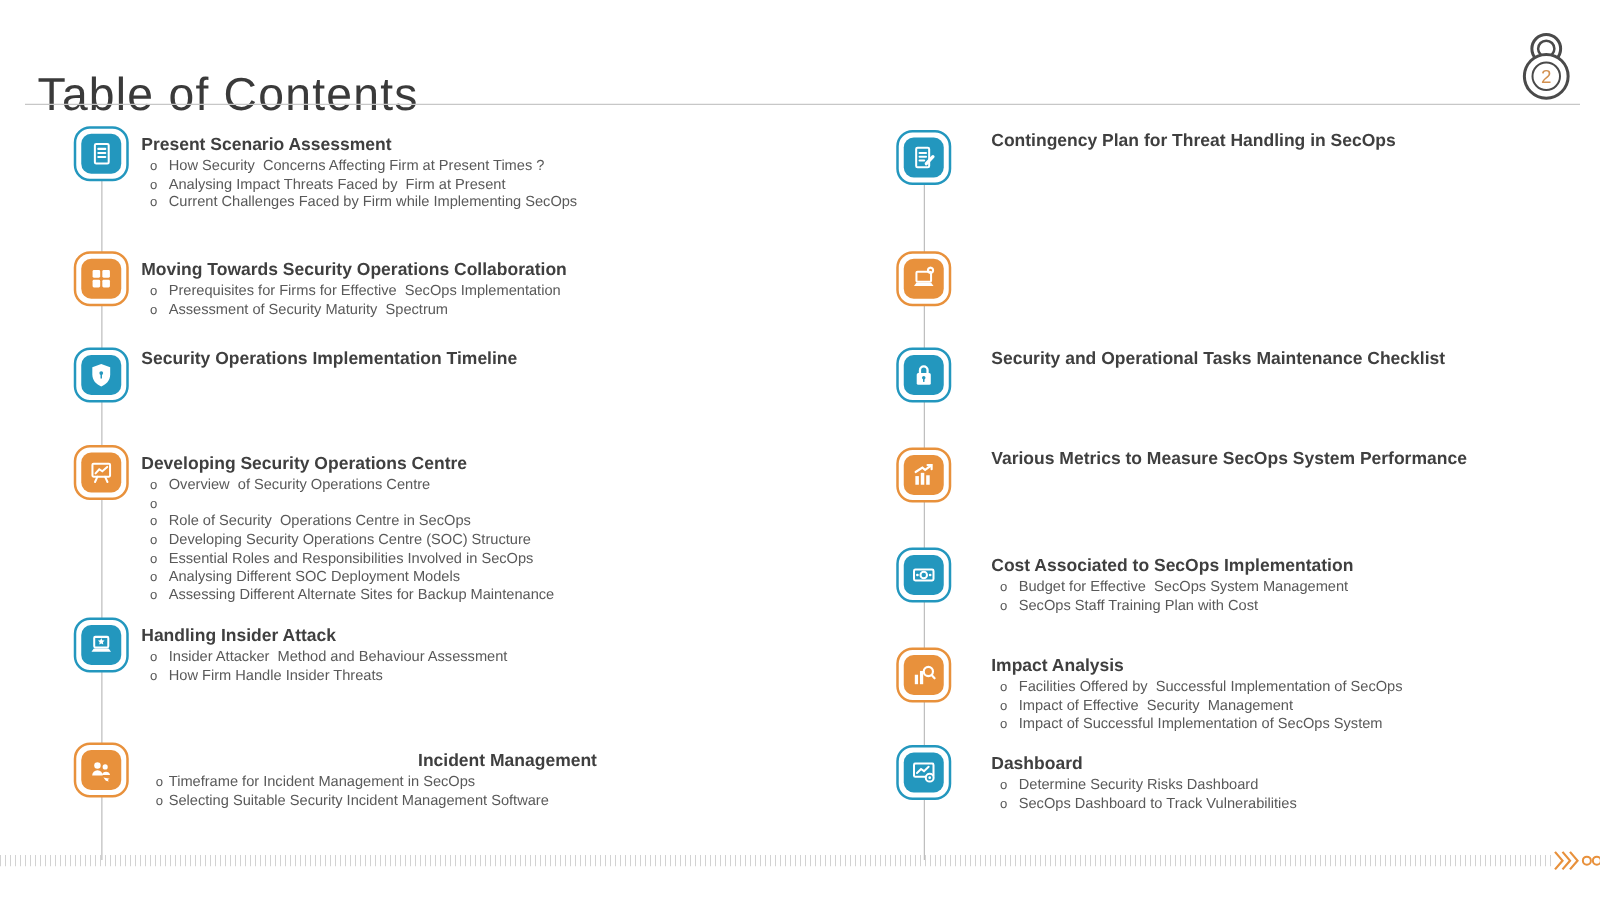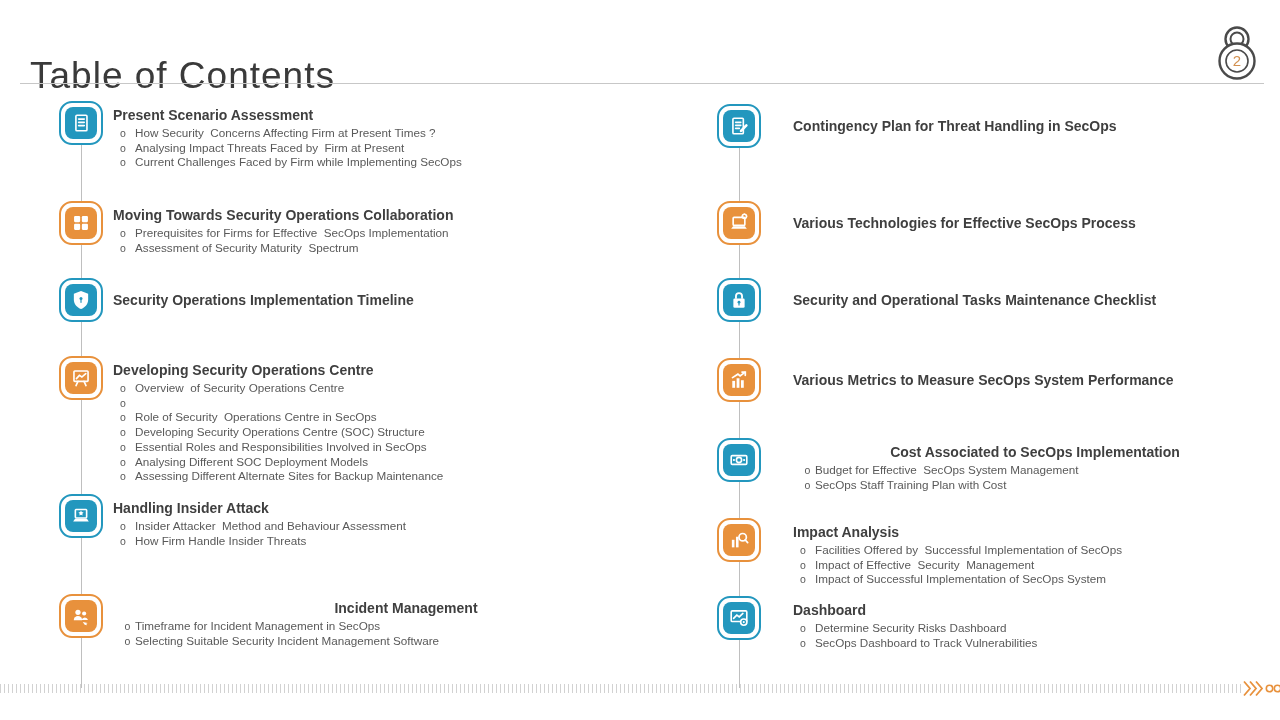--- a/index.html
+++ b/index.html
@@ -22,21 +22,21 @@
 
   .toc-item{position:absolute;left:0;z-index:1;width:100%;}
   .badge{position:absolute;left:0;top:0;width:44px;height:44px;border-radius:13px;
          background:#fff;border:2.6px solid var(--c);box-sizing:border-box;
          display:flex;align-items:center;justify-content:center;}
   .badge .inner{width:32px;height:32px;border-radius:8px;background:var(--c);
          display:flex;align-items:center;justify-content:center;}
   .badge svg{display:block;}
 
   .txt{margin-left:var(--tx);padding-top:6px;}
-  .toc-item.solo .txt{padding-top:0;height:44px;display:flex;align-items:center;}
+  .toc-item.solo .txt{padding-top:0;height:44px;display:flex;}
   .toc-heading{font-size:14px;font-weight:700;color:#3f3f3f;white-space:pre;line-height:17px;}
   .toc-bullets{list-style:none;margin:2px 0 0 0;padding:0;}
   .toc-bullets li{display:flex;font-size:11.7px;color:#595959;line-height:14.7px;white-space:pre;}
   .toc-bullets .marker{display:inline-block;width:15px;margin-left:7px;font-size:10.5px;
          color:#595959;flex:0 0 15px;}
 
   
   .tick-strip{position:absolute;left:0;top:684px;width:1242px;height:9px;
       background:repeating-linear-gradient(90deg,#d2d2d2 0,#d2d2d2 1px,transparent 1px,transparent 4px);}
   .footer-decor{position:absolute;left:1243px;top:680px;}
@@ -216,23 +216,20 @@
     <circle cx="17" cy="5.8" r="1.9"></circle>
     <line x1="17" y1="3.2" x2="17" y2="4.2" stroke-width="1.2"></line>
                 <line x1="17" y1="7.4" x2="17" y2="8.4" stroke-width="1.2"></line>
     <line x1="14.4" y1="5.8" x2="15.4" y2="5.8" stroke-width="1.2"></line>
                 <line x1="18.6" y1="5.8" x2="19.6" y2="5.8" stroke-width="1.2"></line>
               </g>
     <path d="M4.8 17.4 h14.4 l-1.7 -2.4 H6.5 Z" fill="#fff"></path>
             </svg>
           </span>
         </span>
-        <div class="txt">
-          <div class="toc-heading">Various Technologies for Effective SecOps Process</div>
-        </div>
       </div>
       <div class="toc-item solo" style="top: 358px; --c: #E8913C;">
         <span class="badge">
           <span class="inner">
             <svg viewBox="0 0 24 24" width="26" height="26">
               <g fill="#fff">
     <rect x="5.8" y="12.8" width="2.6" height="6.4"></rect>
                 <rect x="9.8" y="10.4" width="2.6" height="8.8"></rect>
     <rect x="13.8" y="12.2" width="2.6" height="7"></rect>
               </g>
@@ -255,21 +252,21 @@
     <rect x="6.8" y="10.6" width="10.4" height="8.6" rx="1.2" fill="#fff"></rect>
     <circle cx="12" cy="14" r="1.3" fill="#2397BE"></circle>
               <rect x="11.45" y="14.5" width="1.1" height="2.6" fill="#2397BE"></rect>
             </svg>
           </span>
         </span>
         <div class="txt">
           <div class="toc-heading">Security and Operational Tasks Maintenance Checklist</div>
         </div>
       </div>
-      <div class="toc-item" style="top: 438px; text-align: center; --c: #2397BE;">
+      <div class="toc-item" style="top: 438px; --c: #2397BE;">
         <span class="badge">
           <span class="inner">
             <svg viewBox="0 0 24 24" width="26" height="26">
               <g fill="none" stroke="#fff" stroke-width="1.5">
     <rect x="4.8" y="8" width="14.4" height="8" rx="1"></rect>
                 <circle cx="12" cy="12" r="2.4"></circle>
     <line x1="7.2" y1="12" x2="7.4" y2="12" stroke-linecap="round" stroke-width="1.8"></line>
     <line x1="16.6" y1="12" x2="16.8" y2="12" stroke-linecap="round" stroke-width="1.8"></line>
               </g>
             </svg>

